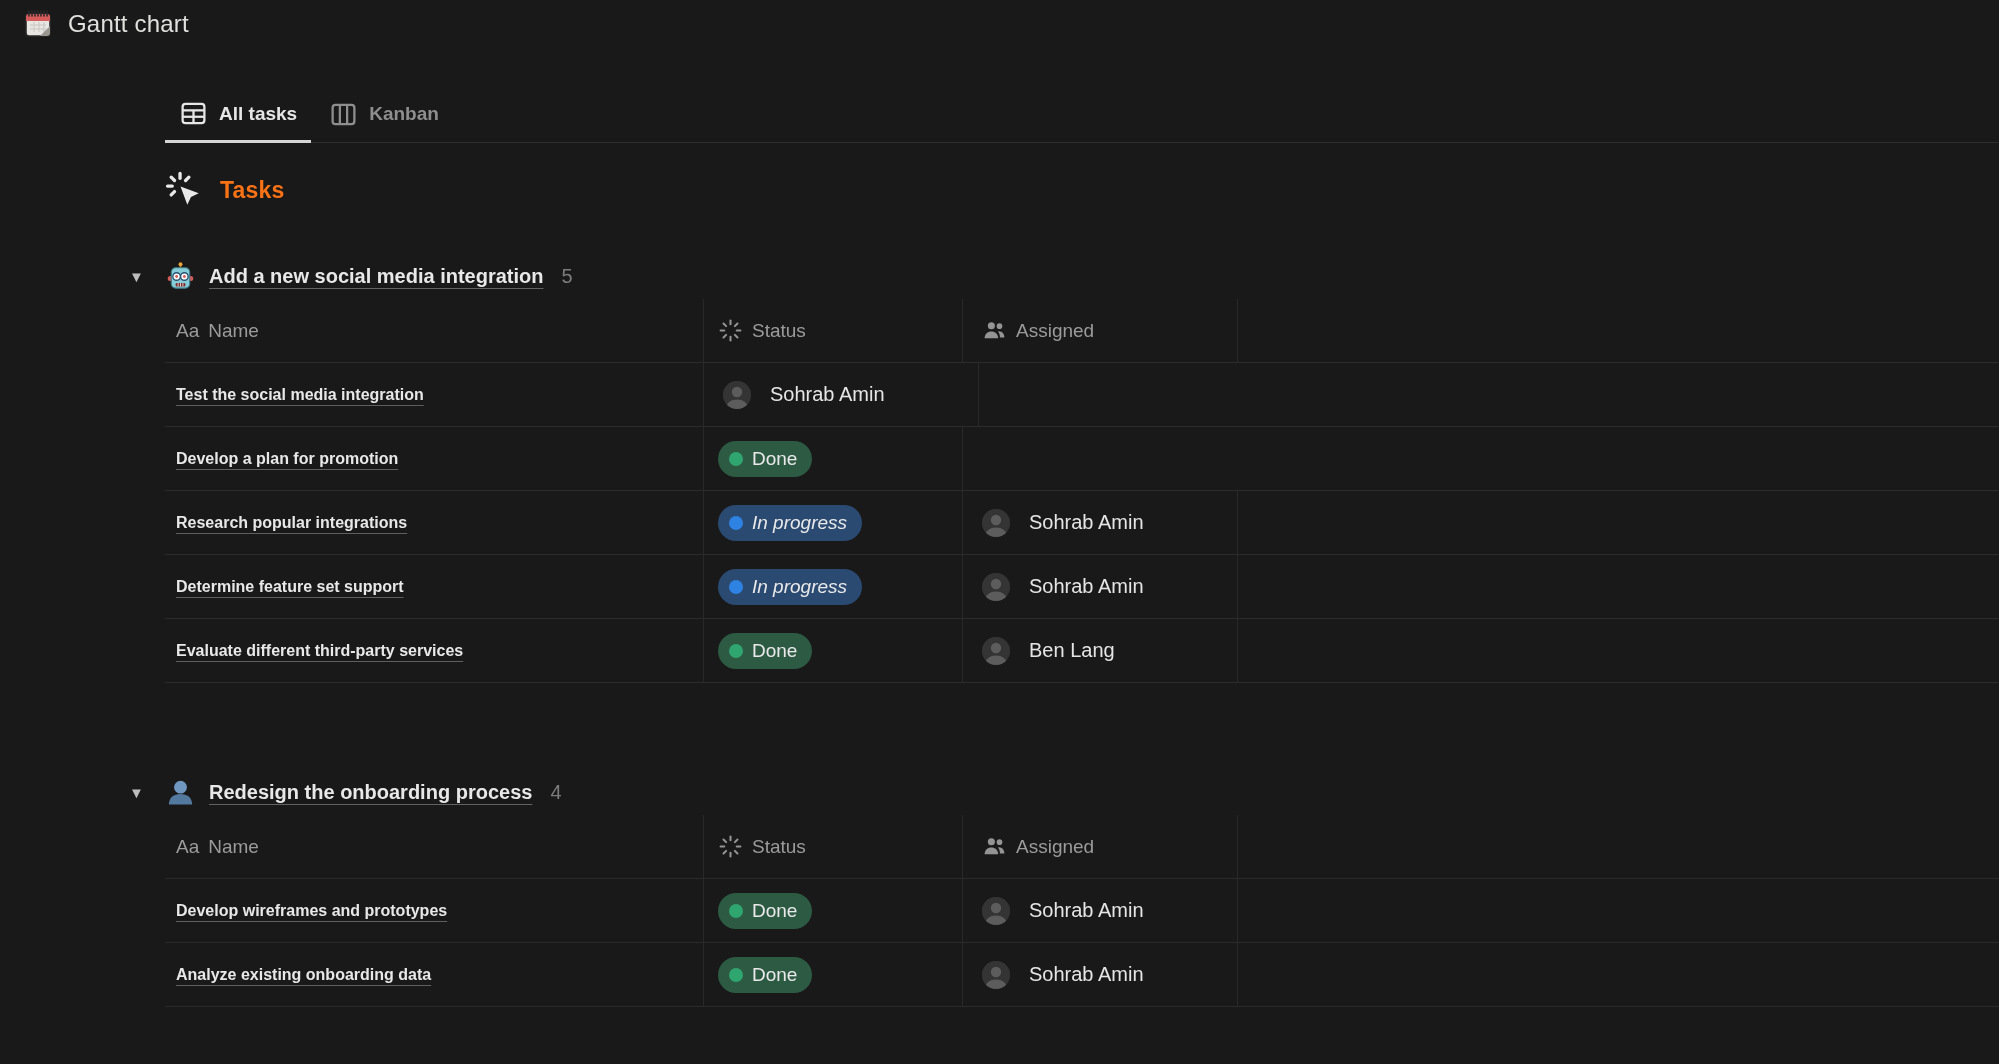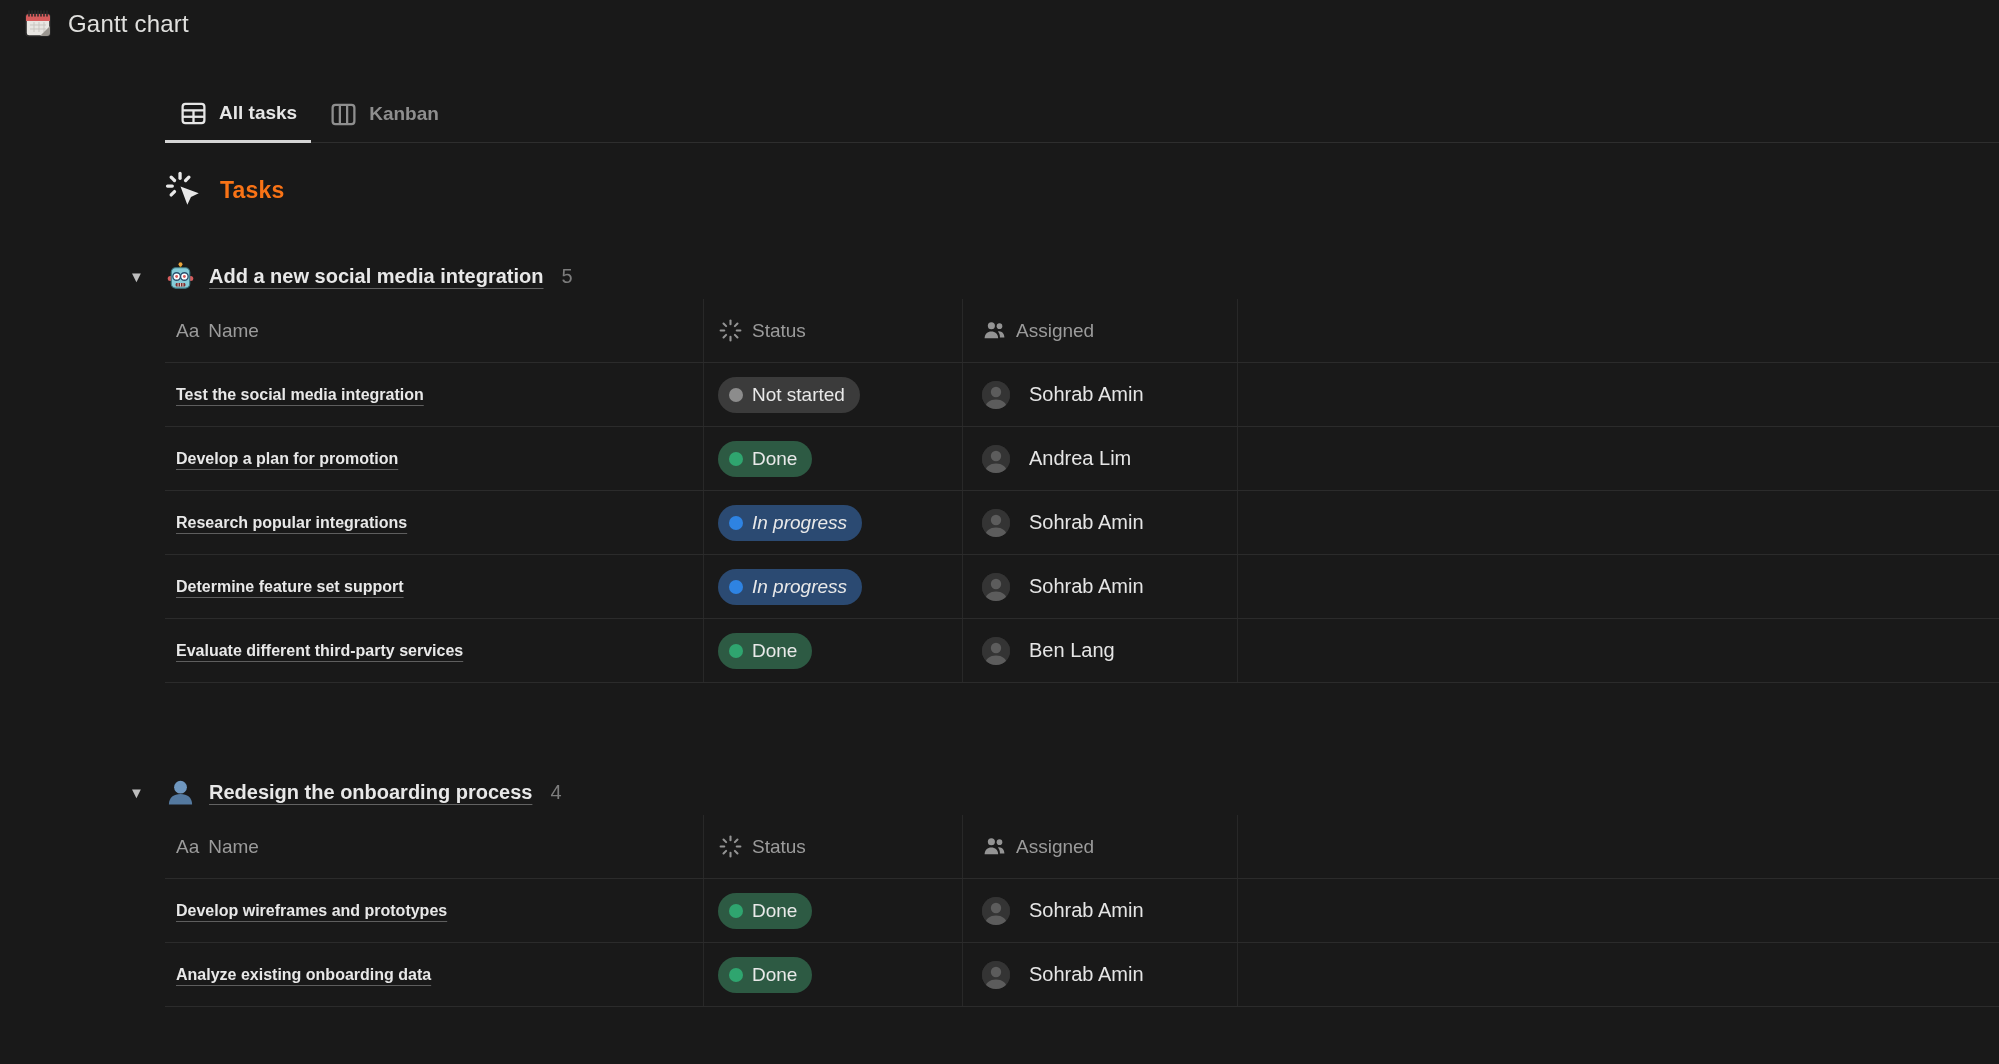--- a/index.html
+++ b/index.html
@@ -11,21 +11,21 @@
   }
   
   .page-header { position:absolute; top:8px; left:22px; display:flex; align-items:center; gap:14px; }
   .page-header .emoji { width:32px; height:32px; display:block; }
   .page-title { font-size:24px; font-weight:500; color:#e0e0de; letter-spacing:.2px; }
 
   
   .content { position:absolute; left:165px; right:0; top:0; }
 
   
-  .tabs { display:flex; align-items:center; margin-top:86px; border-bottom:1px solid #2e2e2e; }
+  .tabs { display:flex; align-items:flex-end; margin-top:86px; border-bottom:1px solid #2e2e2e; }
   .tab { display:flex; align-items:center; gap:11px; padding:0 14px; height:56px; cursor:default; font-size:19px; }
   .tab .tab-icon { width:29px; height:29px; display:block; }
   .tab.active { color:#e6e6e6; font-weight:700; border-bottom:3px solid #d5d5d5; margin-bottom:-1px; }
   .tab.inactive { color:#8e8e8e; font-weight:600; margin-left:4px; }
 
   
   .collection-title { display:flex; align-items:center; gap:17px; margin-top:24px; height:46px; }
   .collection-title .h-icon { width:38px; height:38px; display:block; }
   .collection-title .h-text { font-size:23px; font-weight:700; color:#f97316; letter-spacing:.2px; }
 
@@ -235,49 +235,37 @@
               </svg>
             <span>Assigned</span>
           </div>
           <div class="col-fill"></div>
         </div>
 
         <div class="trow">
           <div class="cell col-name">
               <span class="task-name">Test the social media integration</span>
             </div>
-          <div class="cell col-status">
-              <span class="pill st-notstarted">
-                <span class="dot"></span>
-                <span>Not started</span>
-              </span>
-            </div>
           <div class="cell col-assigned">
               <svg class="avatar">
                 <use href="#sym-avatar"></use>
               </svg>
               <span class="assignee-name">Sohrab Amin</span>
             </div>
           <div class="col-fill"></div>
         </div>
         <div class="trow">
           <div class="cell col-name">
               <span class="task-name">Develop a plan for promotion</span>
             </div>
           <div class="cell col-status">
               <span class="pill st-done">
                 <span class="dot"></span>
                 <span>Done</span>
               </span>
-            </div>
-          <div class="cell col-assigned">
-              <svg class="avatar">
-                <use href="#sym-avatar"></use>
-              </svg>
-              <span class="assignee-name">Andrea Lim</span>
             </div>
           <div class="col-fill"></div>
         </div>
         <div class="trow">
           <div class="cell col-name">
               <span class="task-name">Research popular integrations</span>
             </div>
           <div class="cell col-status">
               <span class="pill st-inprogress">
                 <span class="dot"></span>

